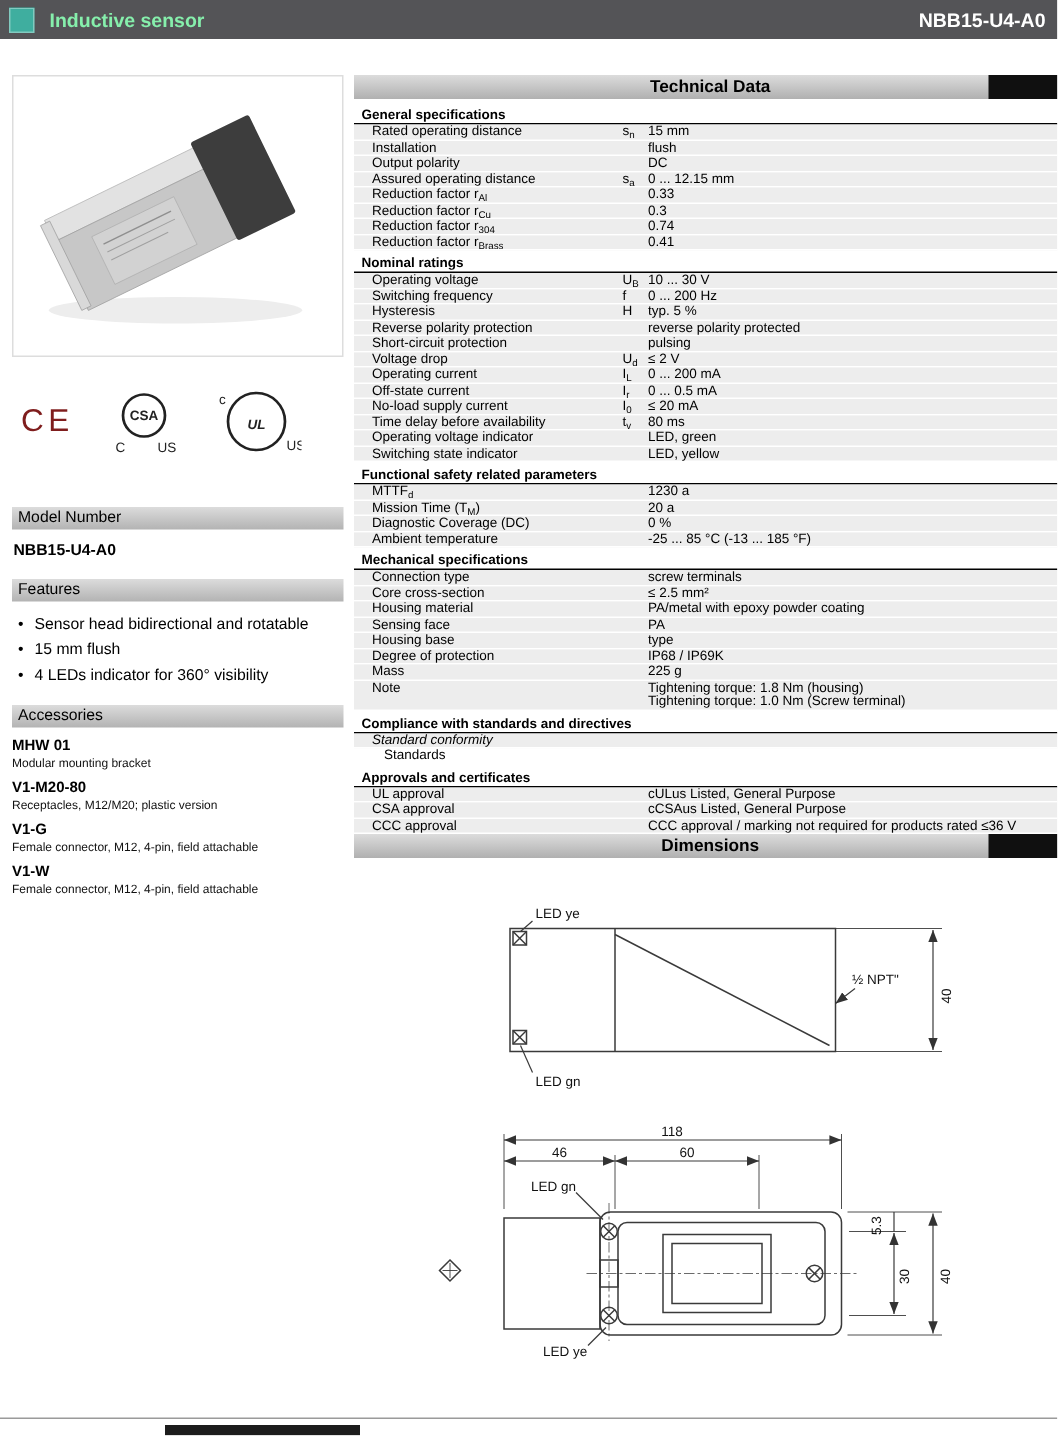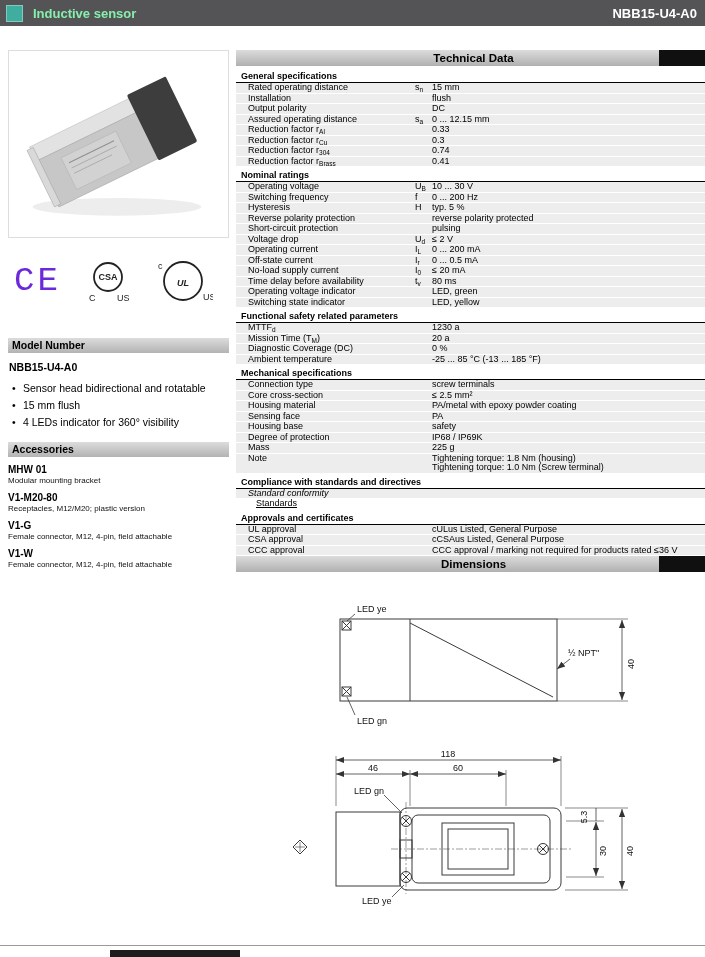--- a/index.html
+++ b/index.html
@@ -9,40 +9,40 @@
   
   .topbar{position:absolute;left:0;top:0;width:705px;height:26px;background:#545457;display:flex;align-items:center;}
   .brandmark{width:17px;height:17px;background:#3fae9f;margin:0 10px 0 6px;box-shadow:inset 0 0 0 1px rgba(255,255,255,.35);}
   .topbar-title{color:#86efac;font-weight:bold;font-size:13px;}
   .topbar-model{margin-left:auto;padding-right:8px;color:#fff;font-weight:bold;font-size:13px;}
 
   
   .leftcol{position:absolute;left:8px;top:50px;width:221px;}
   .photo{height:186px;border:1px solid #ddd;background:#fff;display:flex;align-items:center;justify-content:center;}
   .marks{display:flex;align-items:center;gap:24px;margin:12px 0 0 6px;height:62px;}
-  .ce{font-size:34px;letter-spacing:3px;color:#6d28d9;font-weight:400;font-family:Liberation Mono, monospace;}
-  .sidebar-bar{height:15px;line-height:15px;background:linear-gradient(#dcdcdc,#b3b3b3);font-weight:bold;font-size:10.5px;padding-left:4px;}
+  .ce{font-size:21px;letter-spacing:3px;color:#7f1d1d;font-weight:400;}
+  .sidebar-bar{height:15px;line-height:15px;background:linear-gradient(#dcdcdc,#b3b3b3);font-weight:normal;font-size:10.5px;padding-left:4px;}
   .mt-big{margin-top:26px;}
   .mt-mid{margin-top:13px;}
   .model-value{font-weight:bold;font-size:10.5px;margin:8px 0 0 1px;}
   ul.features{margin:9px 0 0 15px;padding:0;}
   ul.features li{list-style:none;position:relative;font-weight:normal;font-size:10.5px;line-height:13px;margin-bottom:4px;}
   ul.features li::before{content:"\2022";position:absolute;left:-11px;}
   .acc-item{margin-top:7px;}
   .acc-name{font-weight:bold;font-size:10px;}
   .acc-desc{font-size:8px;margin-top:1px;color:#111;}
 
   
   .rightcol{position:absolute;left:236px;top:50px;width:469px;}
   .secbar{position:relative;height:16px;line-height:16px;background:linear-gradient(#dcdcdc,#b0b0b0);font-weight:bold;font-size:11.5px;padding-left:6px;margin-bottom:4px;text-align:center;}
   .secbar::after{content:"";position:absolute;right:0;top:0;width:46px;height:16px;background:#101010;}
 
   .tsec-h{font-size:9px;font-weight:bold;line-height:10px;padding:1px 12px 1px 5px;border-bottom:1px solid #000;margin-top:2px;}
   .trow{display:grid;grid-template-columns:167px 17px 1fr;font-size:9px;line-height:9.5px;background:#ededed;border-bottom:1px solid #fff;padding:0 0 0 12px;}
-  .trow.tplain{background:#fff;text-decoration:underline;}
+  .trow.tplain{background:#fff;}
   .tsub .tlabel{grid-column:1 / span 3;font-style:italic;}
   .tindent .tlabel{padding-left:8px;}
   .tval div{white-space:nowrap;}
   .tval2{margin-left:36px;}
   sub{font-size:6.5px;line-height:0;position:relative;top:2px;vertical-align:baseline;}
 
   .dimsvg{display:block;margin-top:4px;}
   svg text{font-size:9px;fill:#111;font-family:"Liberation Sans",sans-serif;}
   .marksvg text{font-family:"Liberation Sans",sans-serif;fill:#222;}
 
@@ -90,20 +90,21 @@
         <circle cx="28" cy="28" r="19" fill="none" stroke="#222" stroke-width="1.8"></circle>
         <text x="28" y="33" text-anchor="middle" font-size="14" font-weight="bold" font-style="italic">UL</text>
         <text x="3" y="16" font-size="8">c</text>
         <text x="48" y="47" font-size="7">US</text>
       </svg>
     </div>
 
     <div class="sidebar-bar mt-big">Model Number</div>
     <div class="model-value">NBB15-U4-A0</div>
 
+    <div class="sidebar-bar mt-mid">Features</div>
     <ul class="features">
         <li>Sensor head bidirectional and rotatable</li>
         <li>15 mm flush</li>
         <li>4 LEDs indicator for 360° visibility</li>
       </ul>
 
     <div class="sidebar-bar mt-mid">Accessories</div>
     <div class="accessories">
         <div class="acc-item">
           <div class="acc-name">MHW 01</div>
@@ -336,21 +337,21 @@
             <div class="tlabel">Sensing face</div>
             <div class="tsym"></div>
             <div class="tval">
               <div>PA</div>
             </div>
           </div>
           <div class="trow">
             <div class="tlabel">Housing base</div>
             <div class="tsym"></div>
             <div class="tval">
-              <div>safety</div>
+              <div>type</div>
             </div>
           </div>
           <div class="trow">
             <div class="tlabel">Degree of protection</div>
             <div class="tsym"></div>
             <div class="tval">
               <div>IP68 / IP69K</div>
             </div>
           </div>
           <div class="trow">

